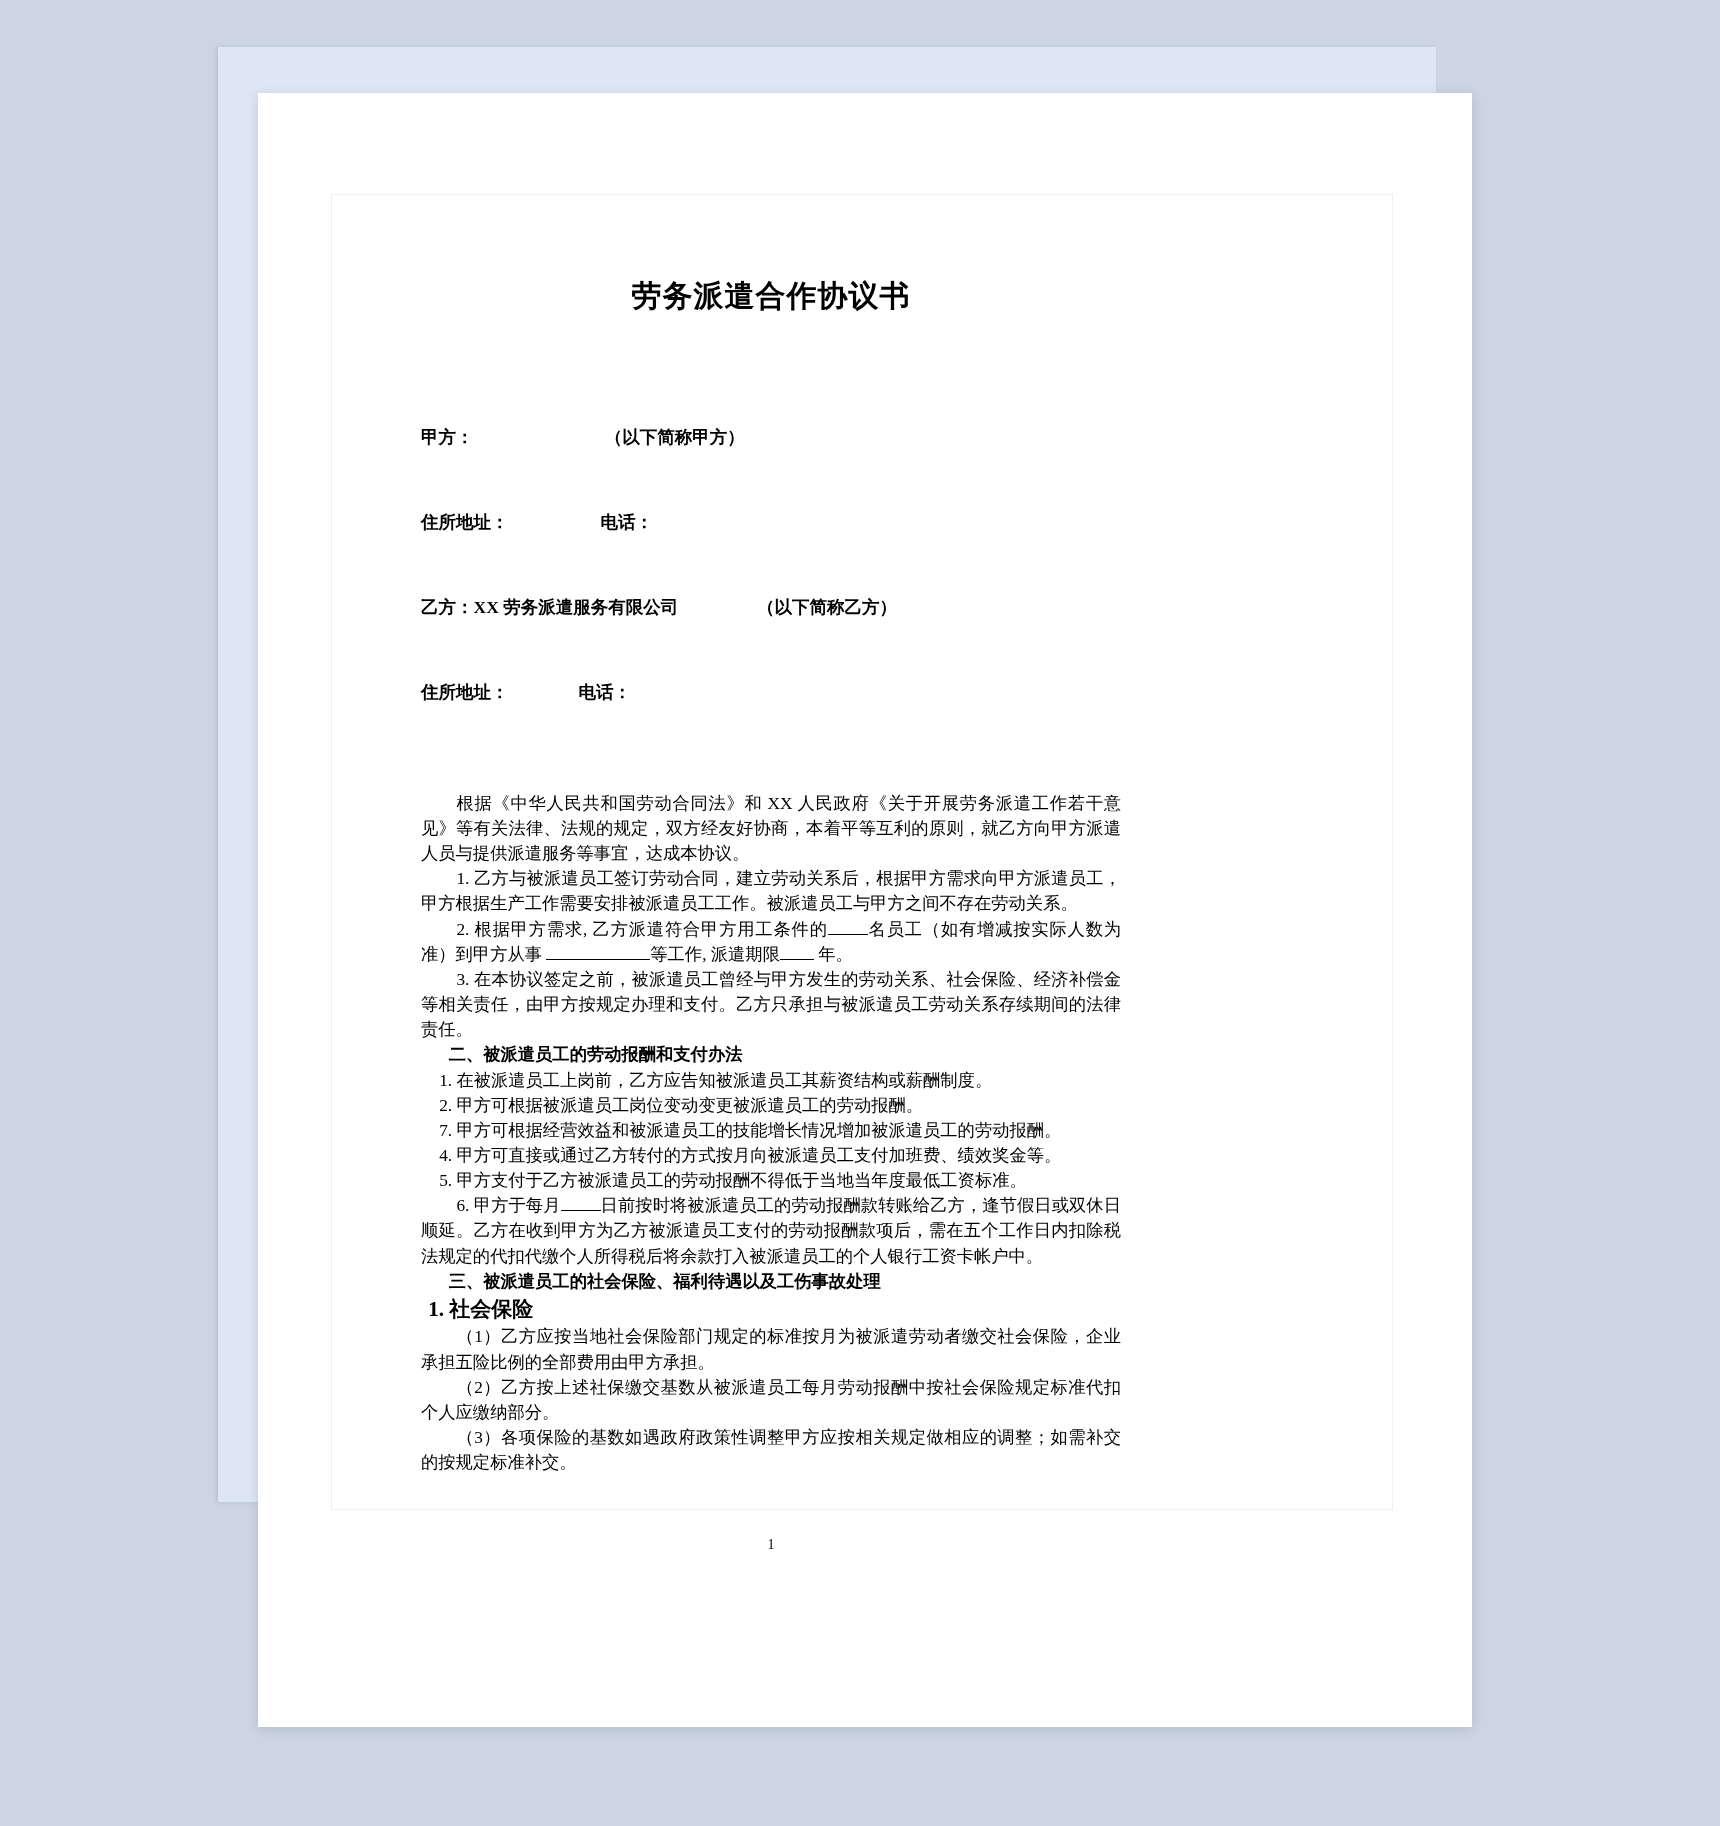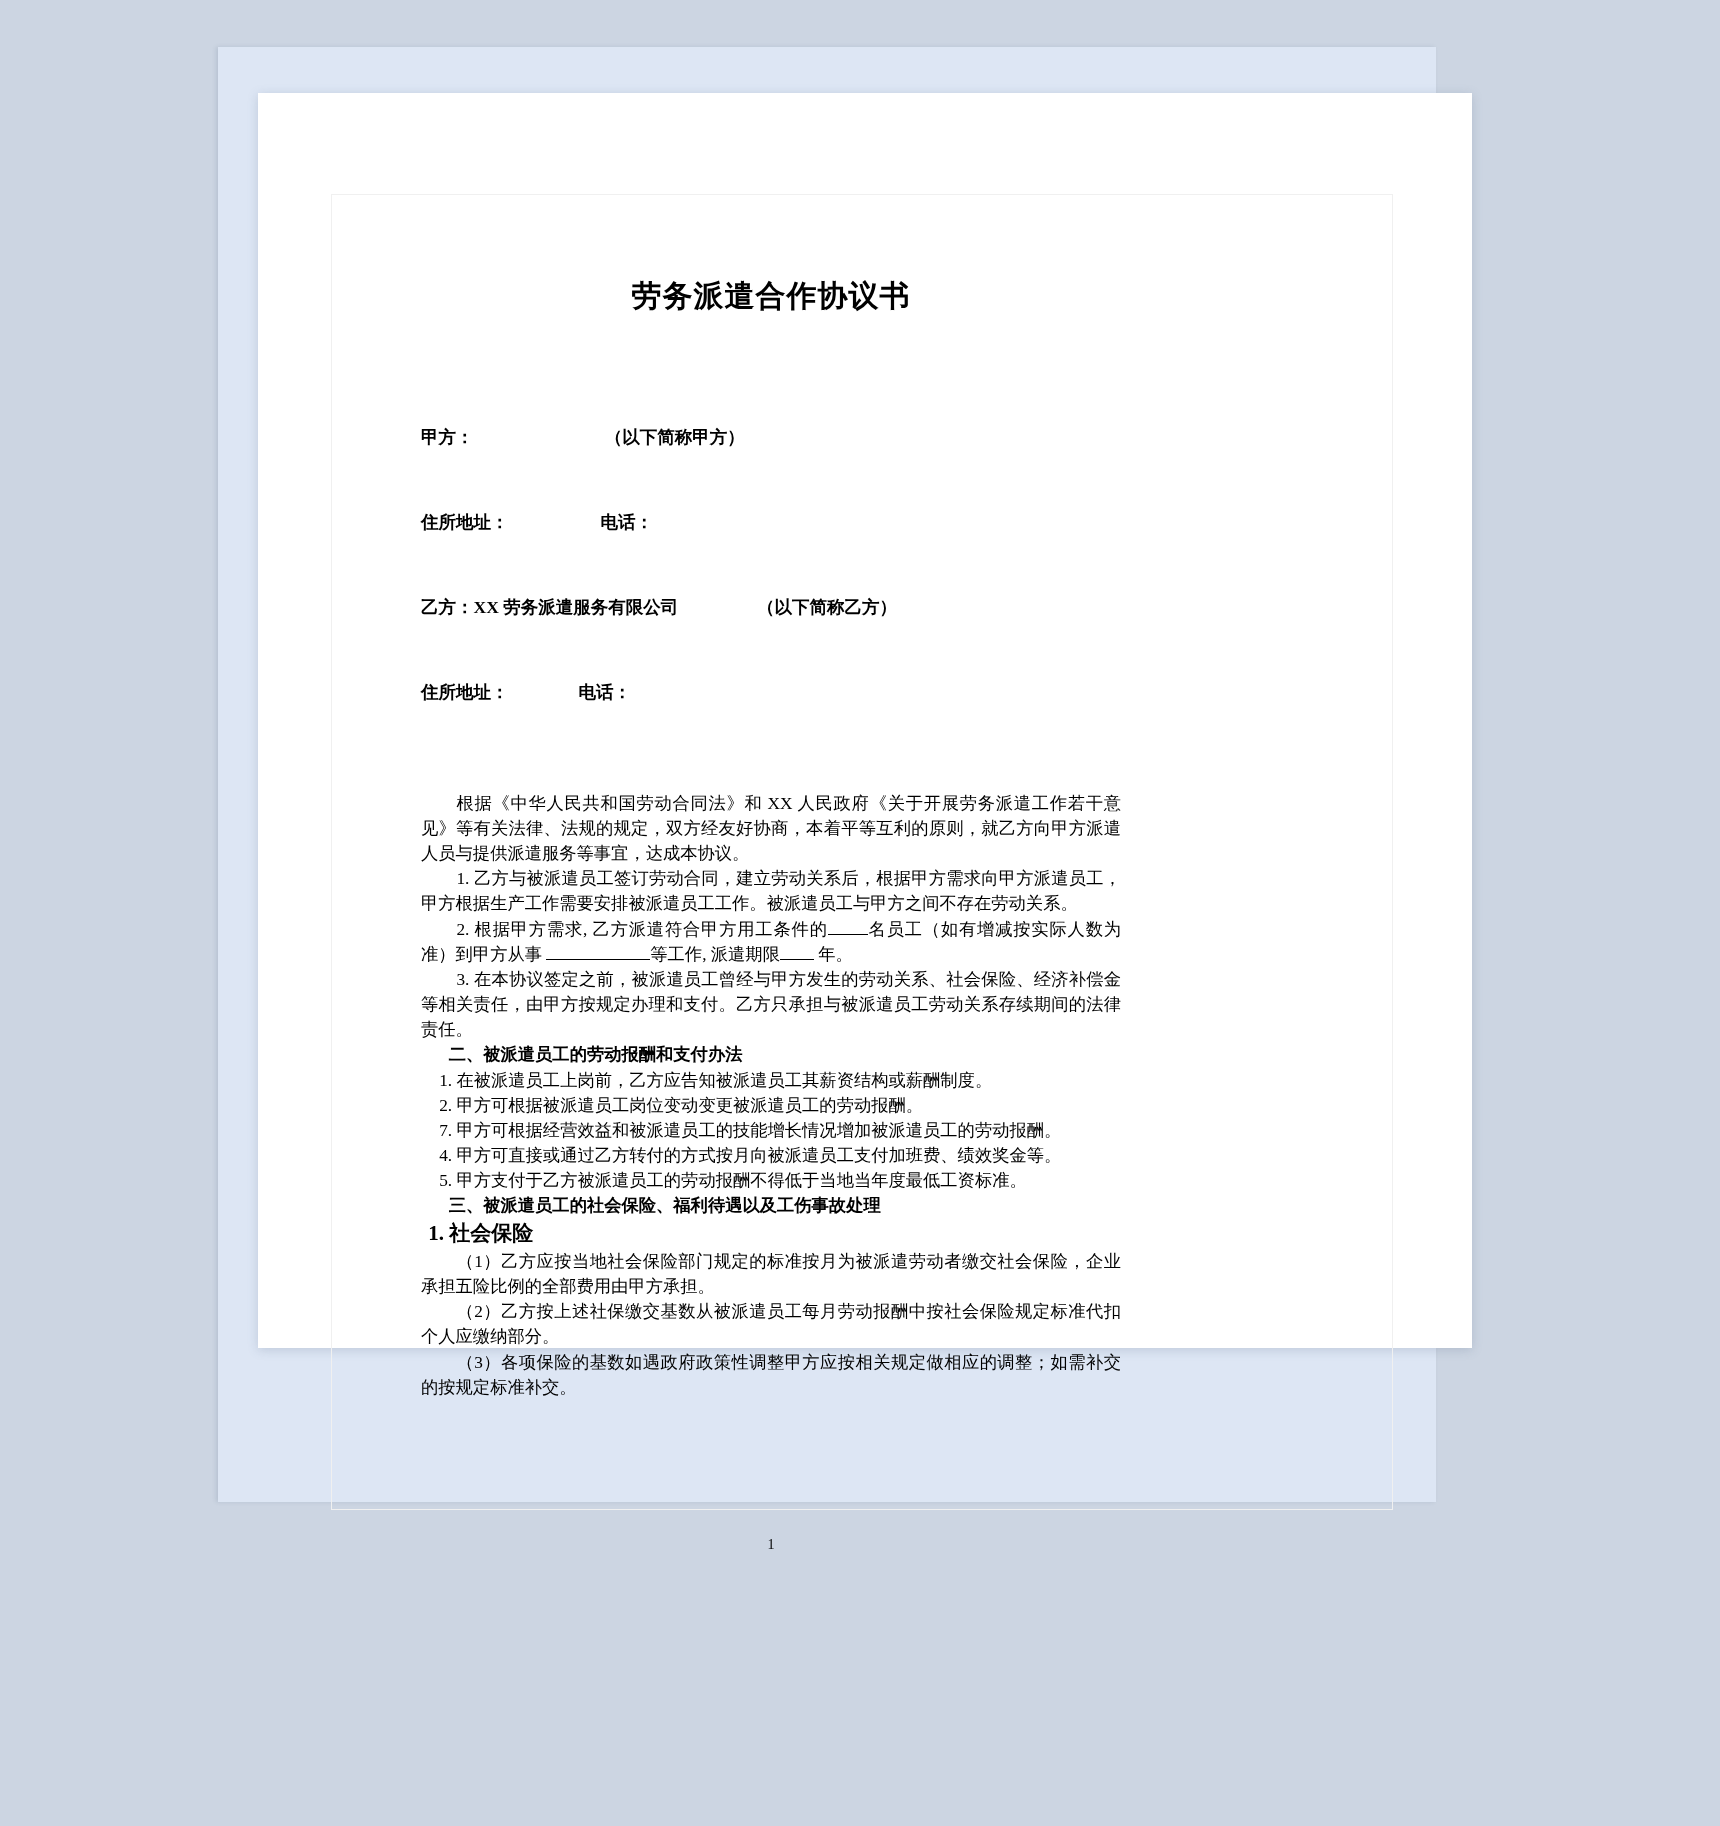--- a/index.html
+++ b/index.html
@@ -25,21 +25,21 @@
     background: #dde6f4;
     box-shadow: -2px 0 4px rgba(90,110,140,0.18);
   }
 
   
   #page {
     position: absolute;
     left: 258px;
     top: 93px;
     width: 1214px;
-    height: 1255px;
+    height: 1634px;
     background: #ffffff;
     box-shadow: 0 2px 10px rgba(80,100,130,0.22);
   }
 
   
   #content-frame {
     position: absolute;
     left: 73px;
     top: 101px;
     width: 1062px;
@@ -143,20 +143,21 @@
     <p class="para indent2">1. 乙方与被派遣员工签订劳动合同，建立劳动关系后，根据甲方需求向甲方派遣员工，甲方根据生产工作需要安排被派遣员工工作。被派遣员工与甲方之间不存在劳动关系。</p>
     <p class="para indent2"><span>2. 根据甲方需求, 乙方派遣符合甲方用工条件的</span><span class="blank-line bl-md"></span><span>名员工（如有增减按实际人数为准）到甲方从事 </span><span class="blank-line bl-lg"></span><span>等工作, 派遣期限</span><span class="blank-line bl-sm"></span><span> 年。</span></p>
     <p class="para indent2">3. 在本协议签定之前，被派遣员工曾经与甲方发生的劳动关系、社会保险、经济补偿金等相关责任，由甲方按规定办理和支付。乙方只承担与被派遣员工劳动关系存续期间的法律责任。</p>
 
     <p class="section-head">二、被派遣员工的劳动报酬和支付办法</p>
     <p class="para indent1">1. 在被派遣员工上岗前，乙方应告知被派遣员工其薪资结构或薪酬制度。</p>
     <p class="para indent1">2. 甲方可根据被派遣员工岗位变动变更被派遣员工的劳动报酬。</p>
     <p class="para indent1">7. 甲方可根据经营效益和被派遣员工的技能增长情况增加被派遣员工的劳动报酬。</p>
     <p class="para indent1">4. 甲方可直接或通过乙方转付的方式按月向被派遣员工支付加班费、绩效奖金等。</p>
     <p class="para indent1">5. 甲方支付于乙方被派遣员工的劳动报酬不得低于当地当年度最低工资标准。</p>
+    <p class="para indent2"><span>6. 甲方于每月</span><span class="blank-line bl-md"></span><span>日前按时将被派遣员工的劳动报酬款转账给乙方，逢节假日或双休日顺延。乙方在收到甲方为乙方被派遣员工支付的劳动报酬款项后，需在五个工作日内扣除税法规定的代扣代缴个人所得税后将余款打入被派遣员工的个人银行工资卡帐户中。</span></p>
 
     <p class="section-head">三、被派遣员工的社会保险、福利待遇以及工伤事故处理</p>
     <p class="sub-head">1. 社会保险</p>
     <p class="para indent2">（1）乙方应按当地社会保险部门规定的标准按月为被派遣劳动者缴交社会保险，企业承担五险比例的全部费用由甲方承担。</p>
     <p class="para indent2">（2）乙方按上述社保缴交基数从被派遣员工每月劳动报酬中按社会保险规定标准代扣个人应缴纳部分。</p>
     <p class="para indent2">（3）各项保险的基数如遇政府政策性调整甲方应按相关规定做相应的调整；如需补交的按规定标准补交。</p>
 
     <div class="page-number">1</div>
   </div>
 </div>

